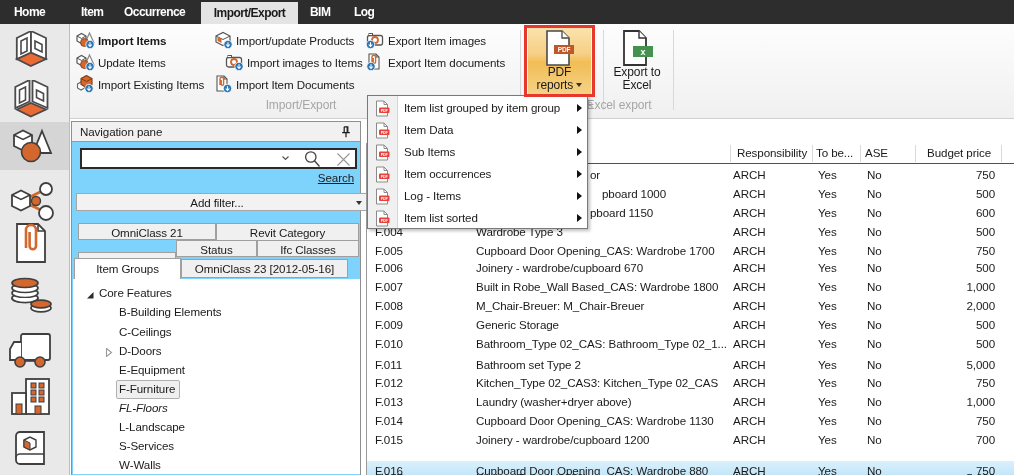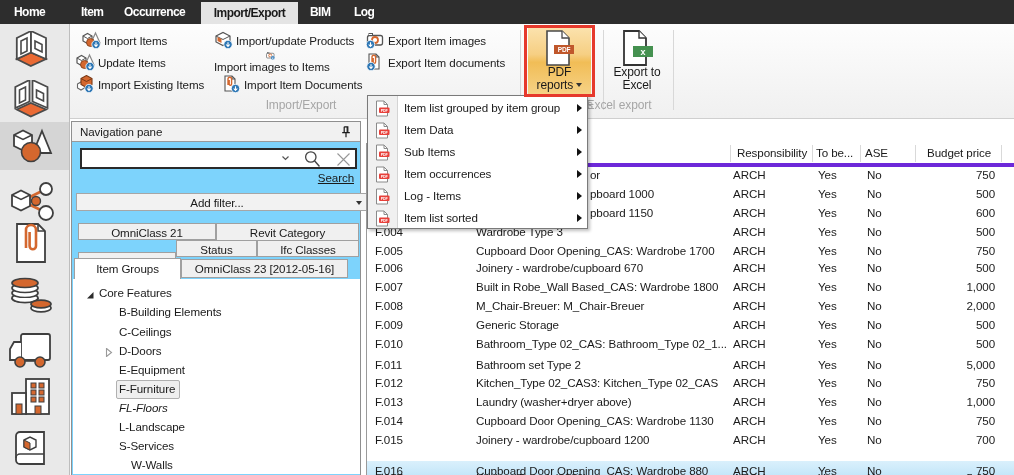--- a/index.html
+++ b/index.html
@@ -139,21 +139,21 @@
   </div>
 
 <div class="abs" id="ribbon">
   <div class="rsep" style="left:450px;"></div>
   <div class="rsep" style="left:533px;"></div>
   <div class="rsep" style="left:603px;"></div>
   <div class="rlabel" style="left:161px;top:74px;width:140px;text-align:center;">Import/Export</div>
   <div class="rlabel" style="left:458px;top:74px;width:66px;text-align:center;">PDF reports</div>
   <div class="rlabel" style="left:516px;top:74px;width:66px;text-align:center;">Excel export</div>
   <div id="ribbtns">
-      <div class="rbtn" style="left:12px;top:5px;">
+      <div class="rbtn" style="left:6px;top:5px;font-weight:bold;">
         <svg width="19" height="18" viewBox="0 0 19 18">
           <polygon points="1,5 5.5,2.5 10,5 10,10 5.5,12.5 1,10" fill="#fff" stroke="#555" stroke-width="1.2"></polygon>
           <polyline points="1,5 5.5,7.5 10,5 M5.5,7.5 5.5,12.5" fill="none" stroke="#555" stroke-width="1"></polyline>
           <polygon points="13.5,2 18,12 9,12" fill="#fff" stroke="#888" stroke-width="1.2"></polygon>
           <circle cx="8.5" cy="11.5" r="4" fill="#d4672e" stroke="#7a3a16" stroke-width="0.8"></circle>
           <circle cx="14" cy="13.5" r="4.2" fill="#2e77b5" stroke="#fff" stroke-width="0.8"></circle>
           <path d="M14,11.3 L14,15.1 M12.2,13.5 L14,15.5 L15.8,13.5" stroke="#fff" stroke-width="1.1" fill="none"></path>
         </svg>
         <span>Import Items</span>
       </div>
@@ -181,31 +181,31 @@
 <div class="rbtn" style="left:144px;top:5px;">
         <svg width="19" height="18" viewBox="0 0 19 18">
           <polygon points="2,5 9,1.5 16,5 16,11 9,14.5 2,11" fill="#fff" stroke="#555" stroke-width="1.2"></polygon>
           <polyline points="2,5 9,8.5 16,5 M9,8.5 9,14.5" fill="none" stroke="#555" stroke-width="1"></polyline>
           <polygon points="3.5,6 7.5,8 7.5,12 3.5,10" fill="#d4672e"></polygon>
           <circle cx="14" cy="13.5" r="4.2" fill="#2e77b5" stroke="#fff" stroke-width="0.8"></circle>
           <path d="M14,11.3 L14,15.1 M12.2,13.5 L14,15.5 L15.8,13.5" stroke="#fff" stroke-width="1.1" fill="none"></path>
         </svg>
         <span>Import/update Products</span>
       </div>
-<div class="rbtn" style="left:144px;top:27px;flex-direction:column;">
+<div class="rbtn" style="left:155px;top:27px;">
         <svg width="19" height="18" viewBox="0 0 19 18">
           <rect x="1.5" y="4.5" width="15" height="9.5" rx="2" fill="#fff" stroke="#555" stroke-width="1.3"></rect>
           <rect x="3" y="2.5" width="3.5" height="2" fill="#fff" stroke="#555" stroke-width="1"></rect>
           <circle cx="9" cy="9" r="3" fill="#fff" stroke="#d4672e" stroke-width="1.8"></circle>
           <circle cx="14" cy="13.5" r="4.2" fill="#2e77b5" stroke="#fff" stroke-width="0.8"></circle>
           <path d="M14,11.3 L14,15.1 M12.2,13.5 L14,15.5 L15.8,13.5" stroke="#fff" stroke-width="1.1" fill="none"></path>
         </svg>
         <span>Import images to Items</span>
       </div>
-<div class="rbtn" style="left:152px;top:49px;justify-content:flex-end;">
+<div class="rbtn" style="left:144px;top:49px;justify-content:flex-end;">
         <svg width="19" height="18" viewBox="0 0 19 18">
           <path d="M3,1 L10,1 L13,4 L13,16 L3,16 Z" fill="#fff" stroke="#555" stroke-width="1.1"></path>
           <path d="M10,1 L10,4 L13,4" fill="none" stroke="#555" stroke-width="1"></path>
           <path d="M6,10 L6,4 a1.8,1.8 0 0 1 3.6,0 L9.6,9 a1.2,1.2 0 0 1 -2.4,0 L7.2,5" fill="none" stroke="#d4672e" stroke-width="1.4"></path>
           <circle cx="13.5" cy="13.5" r="4.2" fill="#2e77b5" stroke="#fff" stroke-width="0.8"></circle>
           <path d="M13.5,11.3 L13.5,15.1 M11.7,13.5 L13.5,15.5 L15.3,13.5" stroke="#fff" stroke-width="1.1" fill="none"></path>
         </svg>
         <span>Import Item Documents</span>
       </div>
 <div class="rbtn" style="left:296px;top:5px;">
@@ -287,47 +287,47 @@
 <div class="titem" style="left:26px;top:7px;">Core Features</div>
 <div class="titem" style="left:46px;top:26px;">B-Building Elements</div>
 <div class="titem" style="left:46px;top:46px;">C-Ceilings</div>
 <div class="titem" style="left:46px;top:65px;">D-Doors</div>
 <div class="titem" style="left:46px;top:84px;">E-Equipment</div>
 <div class="titem" style="left:43px;top:101px;width:64px;height:19px;border:1px solid #b0b0b0;border-radius:2px;background:#efefef;box-sizing:border-box;"></div>
 <div class="titem" style="left:46px;top:103px;">F-Furniture</div>
 <div class="titem" style="left:46px;top:122px;font-style:italic;">FL-Floors</div>
 <div class="titem" style="left:46px;top:141px;">L-Landscape</div>
 <div class="titem" style="left:46px;top:160px;">S-Services</div>
-<div class="titem" style="left:46px;top:179px;margin-left:12px;">W-Walls</div>
+<div class="titem" style="left:46px;top:179px;">W-Walls</div>
     </div>
 </div>
 
 <div class="abs" id="tablearea">
-    <div style="position:absolute;left:0;top:1px;width:648px;height:19px;border-bottom:4px solid #6d28d9;">
+    <div style="position:absolute;left:0;top:1px;width:648px;height:19px;border-bottom:1px solid #6d28d9;">
 <div style="position:absolute;left:363px;top:1px;width:1px;height:17px;background:#d9d9d9;"></div>
 <div style="position:absolute;left:445px;top:1px;width:1px;height:17px;background:#d9d9d9;"></div>
 <div style="position:absolute;left:493px;top:1px;width:1px;height:17px;background:#d9d9d9;"></div>
 <div style="position:absolute;left:548px;top:1px;width:1px;height:17px;background:#d9d9d9;"></div>
 <div style="position:absolute;left:634px;top:1px;width:1px;height:17px;background:#d9d9d9;"></div>
 <span style="position:absolute;left:370px;top:2px;">Responsibility</span>
 <span style="position:absolute;left:449px;top:2px;">To be...</span>
 <span style="position:absolute;left:498px;top:2px;">ASE</span>
 <span style="position:absolute;left:548px;top:2px;width:76px;text-align:right;">Budget price</span>
 </div>
 <div class="trow" style="top:22.0px;">
 <span class="c1">F.001</span>
 <span style="position:absolute;left:223px;">or</span>
 <span class="c3">ARCH</span>
       <span class="c4">Yes</span>
       <span class="c5">No</span>
       <span class="c6">750</span>
 </div>
 <div class="trow" style="top:41.0px;">
 <span class="c1">F.002</span>
-<span style="position:absolute;left:223px;">pboard 1000</span>
+<span style="position:absolute;left:235px;">pboard 1000</span>
 <span class="c3">ARCH</span>
       <span class="c4">Yes</span>
       <span class="c5">No</span>
       <span class="c6">500</span>
 </div>
 <div class="trow" style="top:59.9px;">
 <span class="c1">F.003</span>
 <span style="position:absolute;left:223px;">pboard 1150</span>
 <span class="c3">ARCH</span>
       <span class="c4">Yes</span>

